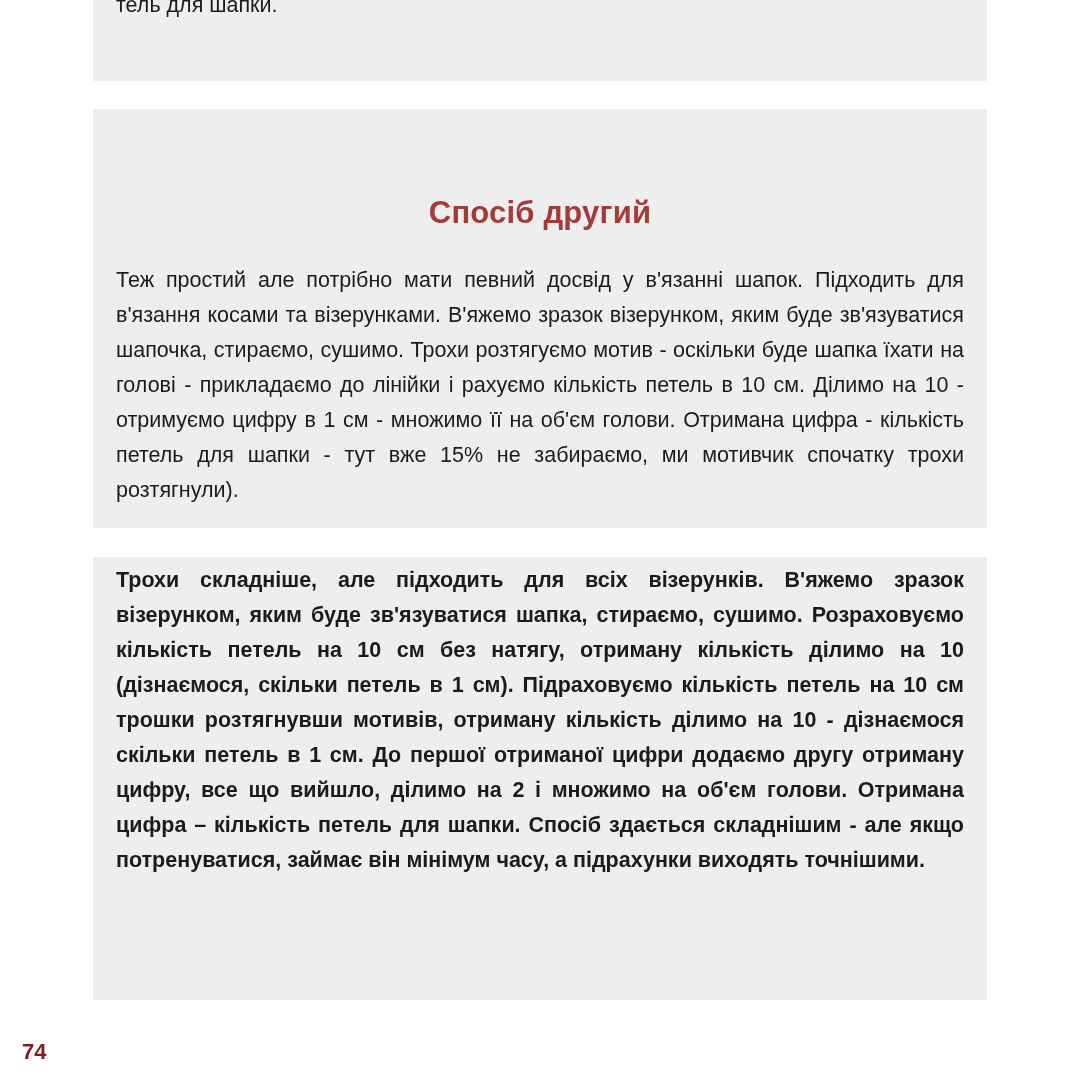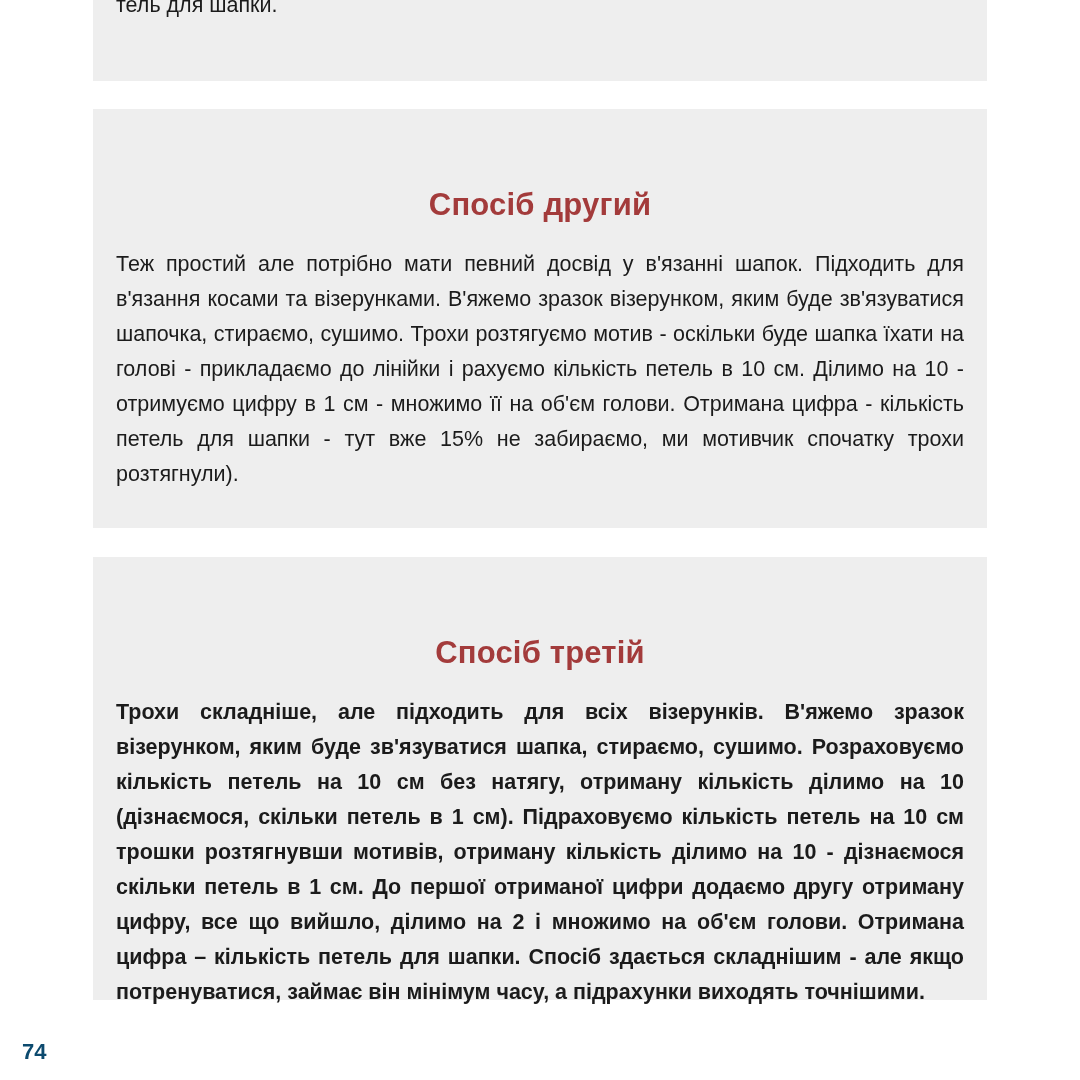--- a/index.html
+++ b/index.html
@@ -44,21 +44,21 @@
   #block-third {
     top: 557px;
     height: 443px;
     padding: 0 22px;
   }
   .block-title {
     color: #a33b3b;
     font-weight: bold;
     font-size: 31px;
     text-align: center;
-    margin: 10px;
+    margin: 18px;
     padding-top: 68px;
     padding-bottom: 8px;
     letter-spacing: 0.2px;
   }
   .body {
     color: #1b1b1b;
     font-size: 21.5px;
     line-height: 35px;
     text-align: justify;
     text-justify: inter-word;
@@ -73,37 +73,36 @@
   #block-third .body {
     padding-top: 6px;
     font-weight: bold;
   }
   .page-number {
     position: absolute;
     left: 22px;
     top: 1039px;
     font-size: 22px;
     font-weight: bold;
-    color: #0c4a6e;
+    color: #7f1d1d;
   }
 </style>
 </head>
 <body>
 
 <div class="page">
 
   <section class="block" id="block-first">
     <p class="body">тель для шапки.</p>
   </section>
 
   <section class="block" id="block-second">
     <h2 class="block-title">Спосіб другий</h2>
     <p class="body">Теж простий але потрібно мати певний досвід у в'язанні шапок. Підходить для в'язання косами та візерунками. В'яжемо зразок візерунком, яким буде зв'язуватися шапочка, стираємо, сушимо. Трохи розтягуємо мотив - оскільки буде шапка їхати на голові - прикладаємо до лінійки і рахуємо кількість петель в 10 см. Ділимо на 10 - отримуємо цифру в 1 см - множимо її на об'єм голови. Отримана цифра - кількість петель для шапки - тут вже 15% не забираємо, ми мотивчик спочатку трохи розтягнули).</p>
   </section>
 
   <section class="block" id="block-third">
-    <h2 class="block-title">Спосіб третій</h2>
     <p class="body">Трохи складніше, але підходить для всіх візерунків. В'яжемо зразок візерунком, яким буде зв'язуватися шапка, стираємо, сушимо. Розраховуємо кількість петель на 10 см без натягу, отриману кількість ділимо на 10 (дізнаємося, скільки петель в 1 см). Підраховуємо кількість петель на 10 см трошки розтягнувши мотивів, отриману кількість ділимо на 10 - дізнаємося скільки петель в 1 см. До першої отриманої цифри додаємо другу отриману цифру, все що вийшло, ділимо на 2 і множимо на об'єм голови. Отримана цифра – кількість петель для шапки. Спосіб здається складнішим - але якщо потренуватися, займає він мінімум часу, а підрахунки виходять точнішими.</p>
   </section>
 
   <div class="page-number">74</div>
 
 </div>
 
 </body></html>

